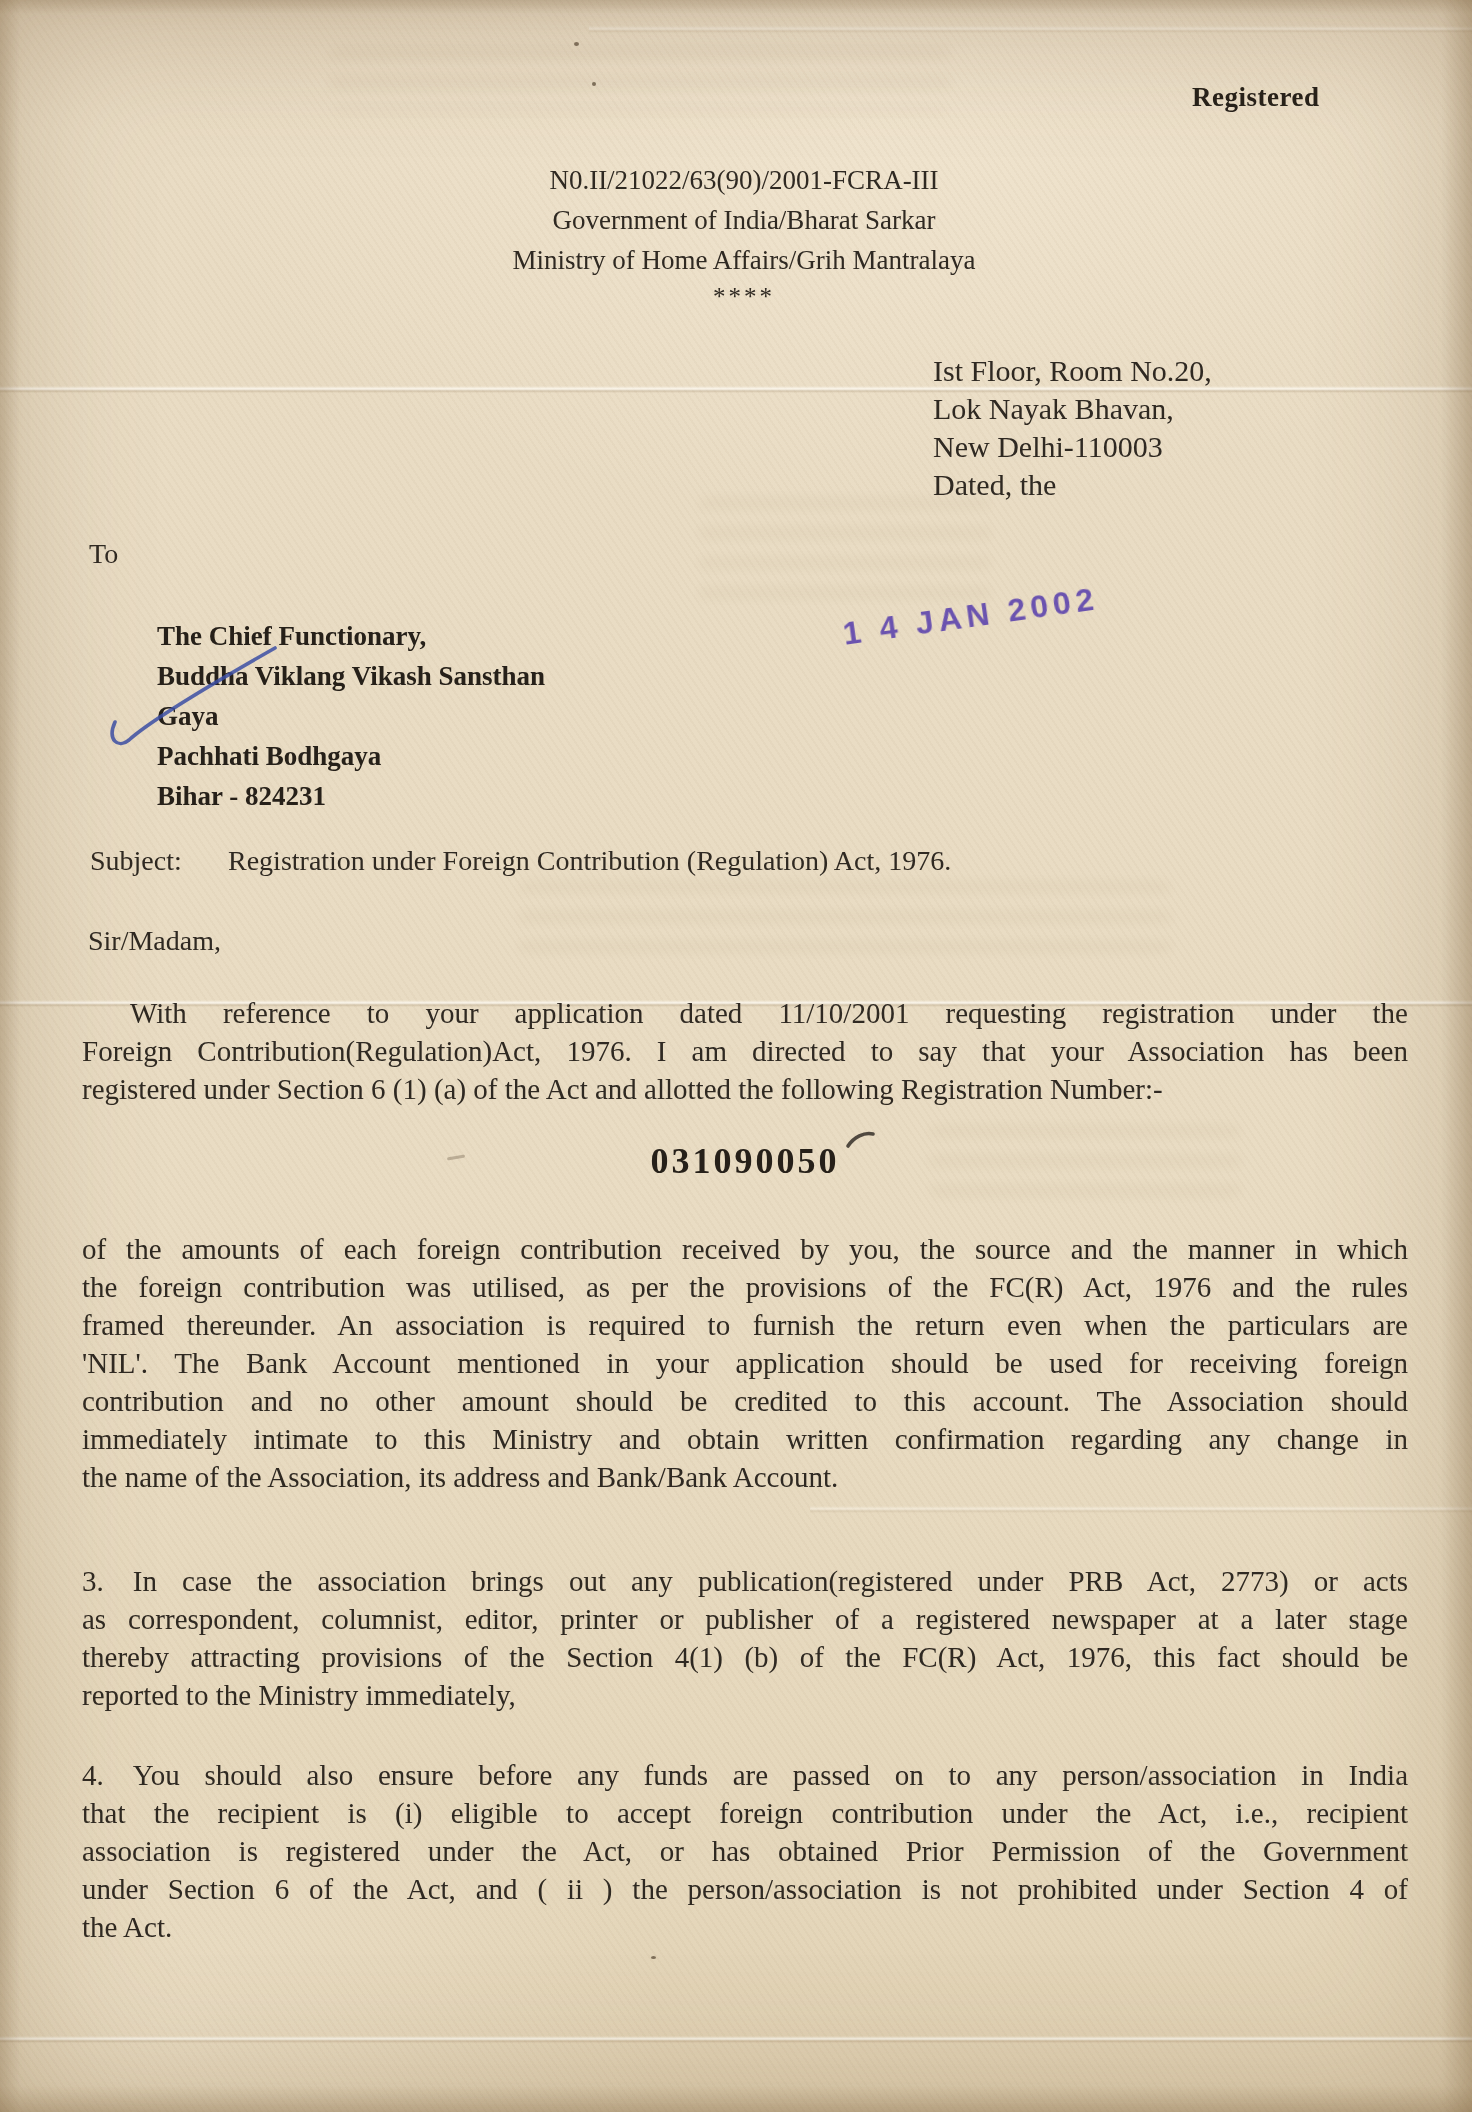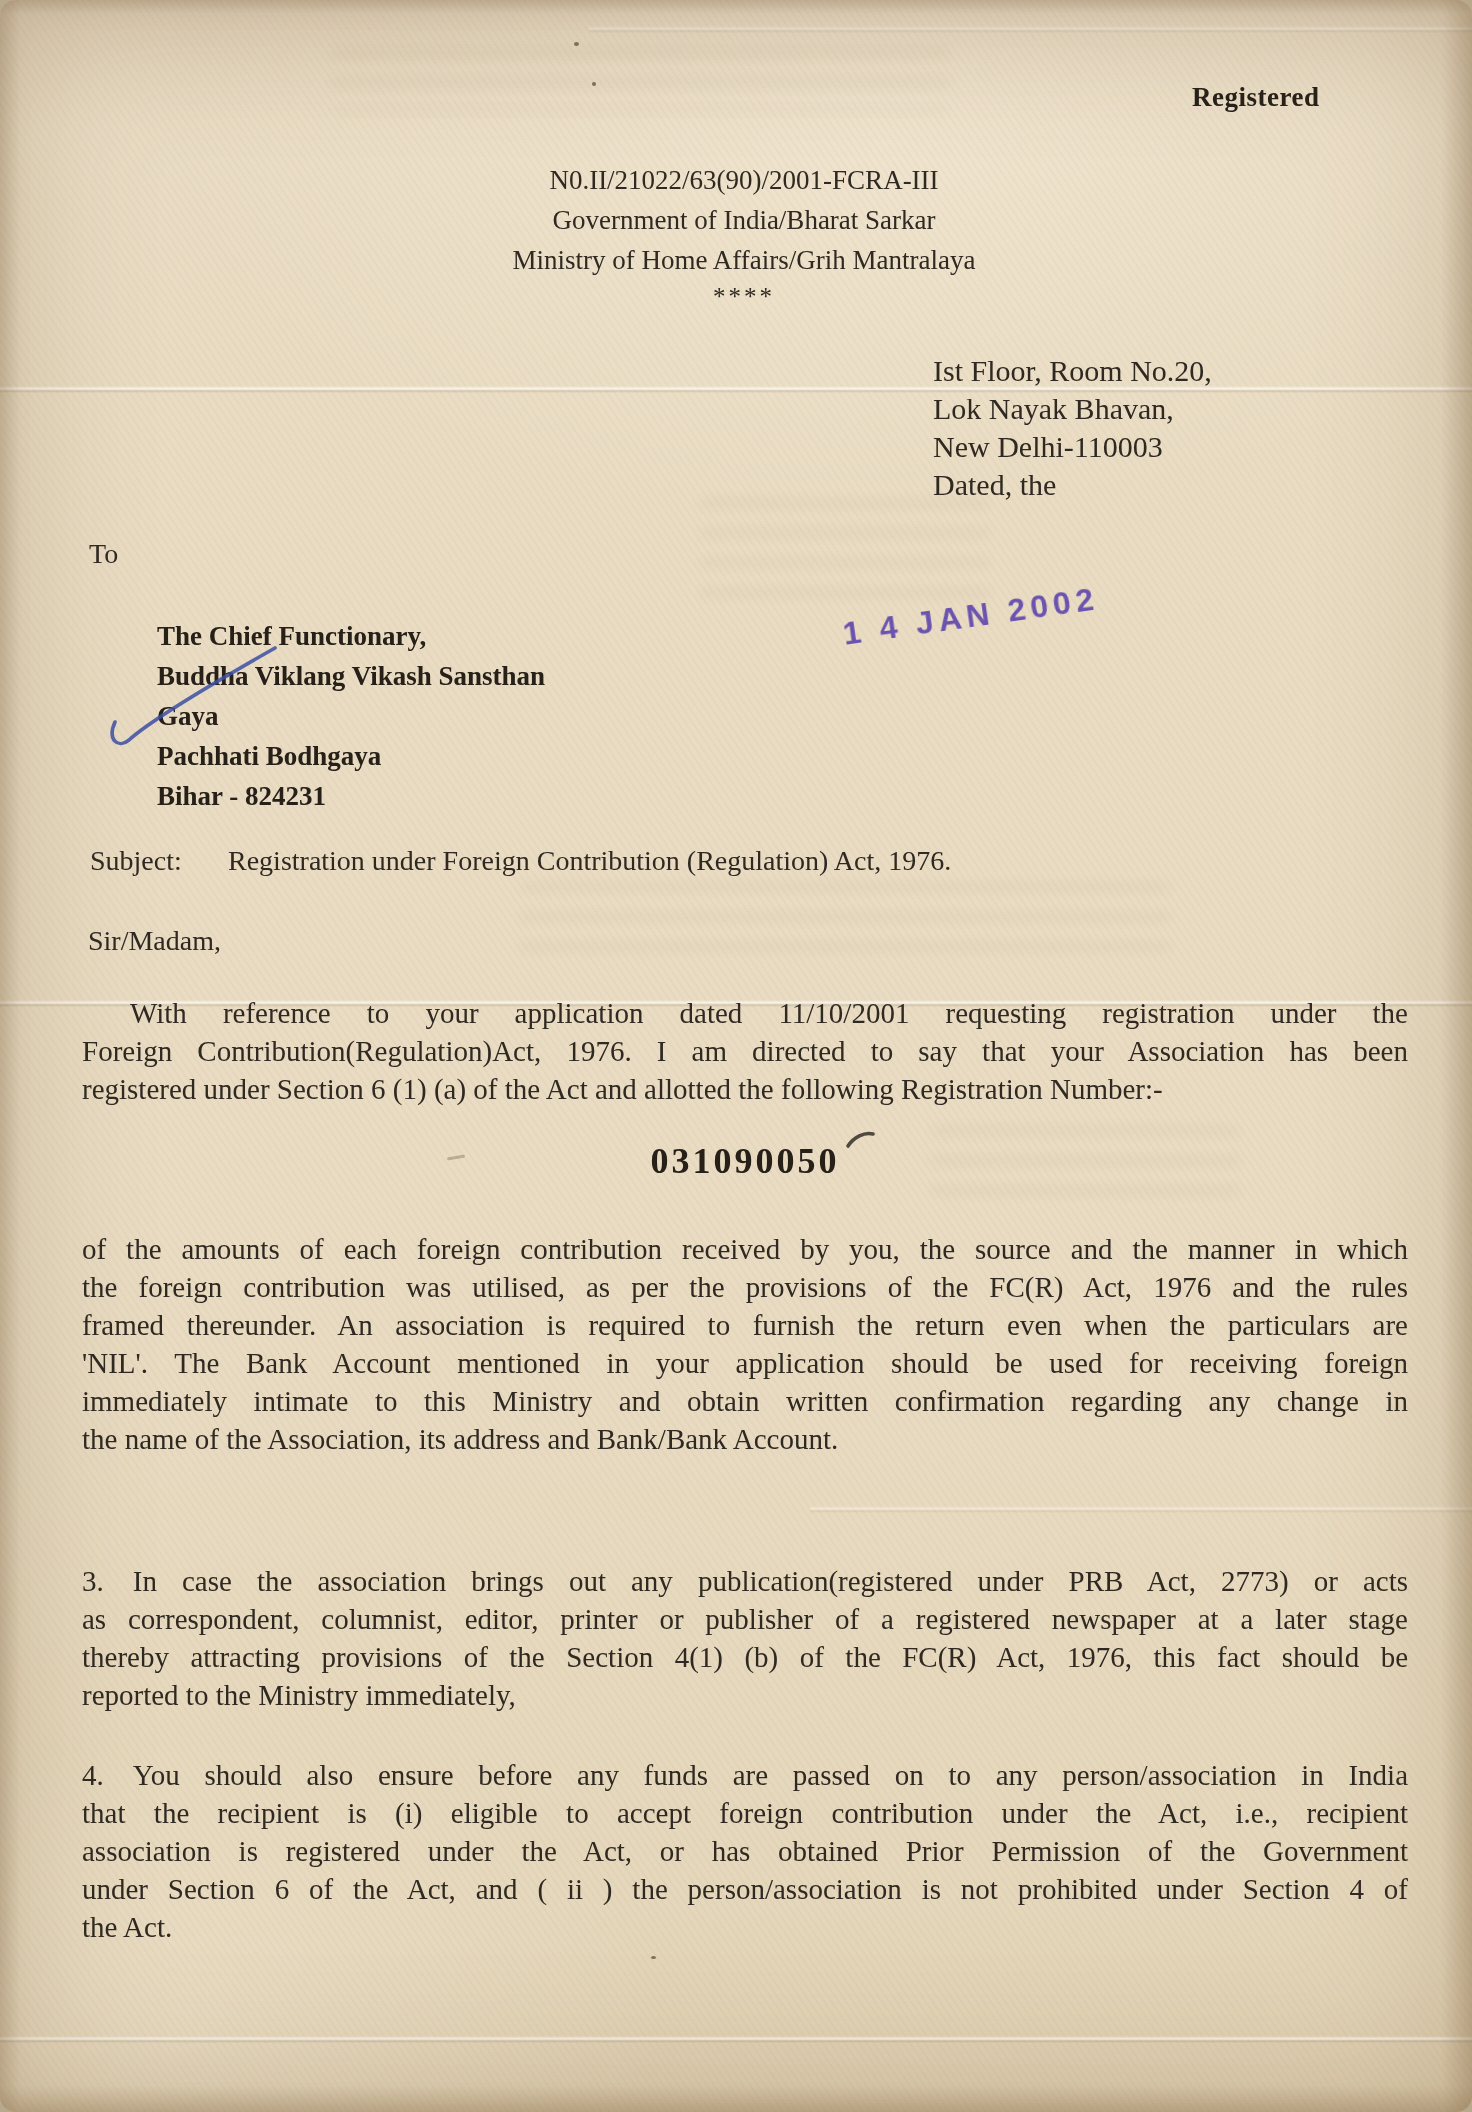--- a/index.html
+++ b/index.html
@@ -4,21 +4,20 @@
 <style>
   html,body { margin:0; padding:0; background:#b9a98c; }
   .page {
     position:relative; width:1472px; height:2112px; margin:0 auto; overflow:hidden;
     font-family:"Liberation Serif", serif; color:#2f2922;
     background-color:#e8dbc1;
     background-image:
       radial-gradient(ellipse 980px 520px at 60% 140px, rgba(245,234,214,.55), rgba(245,234,214,0) 72%),
       radial-gradient(ellipse 700px 420px at 12% 96%, rgba(243,233,214,.35), rgba(243,233,214,0) 70%),
       linear-gradient(180deg, #e2d3bb 0px, #e9dcc4 130px, #e9dcc3 58%, #e5d7bb 90%, #dfcfb1 100%);
-    border-radius: 16px;
   }
   .tex { position:absolute; inset:0; pointer-events:none;
     background:repeating-linear-gradient(56deg, rgba(150,125,92,.05) 0 2px, rgba(255,255,255,0) 2px 6px); }
   .vig { position:absolute; inset:0; pointer-events:none;
     box-shadow: inset 0 0 150px rgba(118,92,56,.30), inset 0 0 34px rgba(118,92,56,.12); }
   .edge { position:absolute; pointer-events:none; }
   .edge.top { left:0; right:0; top:0; height:14px; background:linear-gradient(180deg, rgba(120,92,55,.20), rgba(120,92,55,0)); }
   .edge.bottom { left:0; right:0; bottom:0; height:26px; background:linear-gradient(0deg, rgba(120,92,55,.24), rgba(120,92,55,0)); }
   .edge.left { top:0; bottom:0; left:0; width:20px; background:linear-gradient(90deg, rgba(120,92,55,.20), rgba(120,92,55,0)); }
   .edge.right { top:0; bottom:0; right:0; width:30px; background:linear-gradient(270deg, rgba(120,92,55,.24), rgba(120,92,55,0)); }
@@ -140,20 +139,21 @@
   <svg class="regtick" width="32" height="26" viewBox="0 0 32 26">
     <path d="M3,20 C9,11 19,6 28,8" fill="none" stroke="#3f3931" stroke-width="3.6" stroke-linecap="round" opacity="0.9"></path>
   </svg>
   <div class="faintdash"></div>
 
   <div class="para" style="top:1230px;">
     <div class="ln j">of the amounts of each foreign contribution received by you, the source and the manner in which</div>
     <div class="ln j">the foreign contribution was utilised, as per the provisions of the FC(R) Act, 1976 and the rules</div>
     <div class="ln j">framed thereunder. An association is required to furnish the return even when the particulars are</div>
     <div class="ln j">'NIL'. The Bank Account mentioned in your application should be used for receiving foreign</div>
+    <div class="ln j">contribution and no other amount should be credited to this account. The Association should</div>
     <div class="ln j">immediately intimate to this Ministry and obtain written confirmation regarding any change in</div>
     <div class="ln last">the name of the Association, its address and Bank/Bank Account.</div>
   </div>
 
   <div class="para" style="top:1562px;">
     <div class="ln j">3. In case the association brings out any publication(registered under PRB Act, 2773) or acts</div>
     <div class="ln j">as correspondent, columnist, editor, printer or publisher of a registered newspaper at a later stage</div>
     <div class="ln j">thereby attracting provisions of the Section 4(1) (b) of the FC(R) Act, 1976, this fact should be</div>
     <div class="ln last">reported to the Ministry immediately,</div>
   </div>

